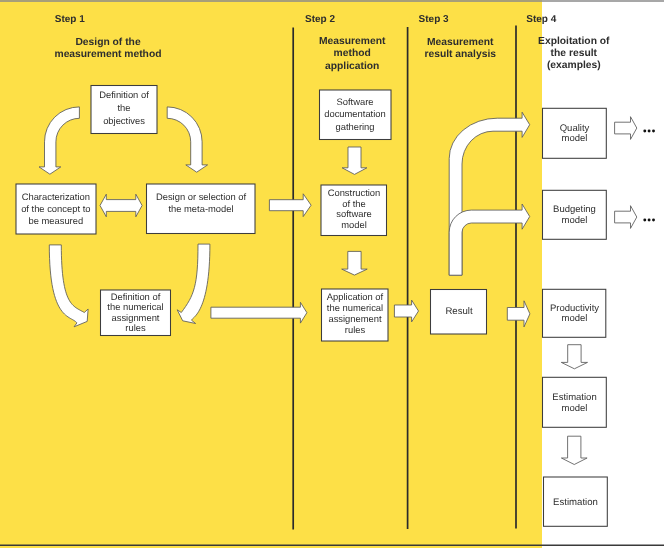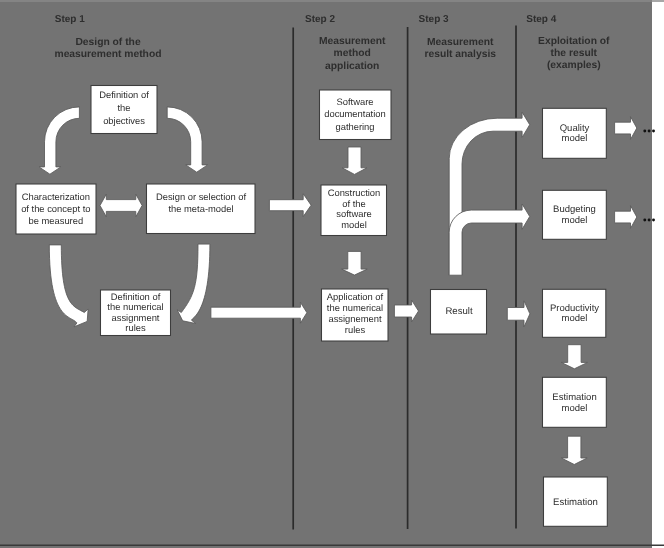--- a/index.html
+++ b/index.html
@@ -1,17 +1,17 @@
 <!DOCTYPE html>
 <html><head>
 <meta charset="utf-8">
 <style>
   html,body{margin:0;padding:0;background:#ffffff;}
   body{width:664px;height:548px;overflow:hidden;font-family:"Liberation Sans",sans-serif;}
-  #canvas{position:relative;width:652px;height:548px;background:#737373;}
+  #canvas{position:relative;width:542px;height:548px;background:#fde047;}
   svg{position:absolute;left:0;top:0;display:block;transform:translateZ(0);}
   .bx{fill:#ffffff;stroke:#3d3d3d;stroke-width:1.05;}
   .arw{fill:#ffffff;stroke:#5a5a5a;stroke-width:0.85;stroke-linejoin:miter;}
   .divline{stroke:#2b2b2b;stroke-width:1.7;}
   .rule{stroke:#8a8a8a;stroke-width:1.6;}
   .rule2{stroke:#3a3a3a;stroke-width:1.5;}
   text{fill:#2e2e2e;text-rendering:geometricPrecision;-webkit-font-smoothing:antialiased;}
   .t{font-size:9.4px;text-anchor:middle;font-family:"Liberation Sans",sans-serif;}
   .step{font-size:10px;font-weight:bold;text-anchor:middle;font-family:"Liberation Sans",sans-serif;}
   .hdr{font-size:10.3px;font-weight:bold;text-anchor:middle;font-family:"Liberation Sans",sans-serif;}

